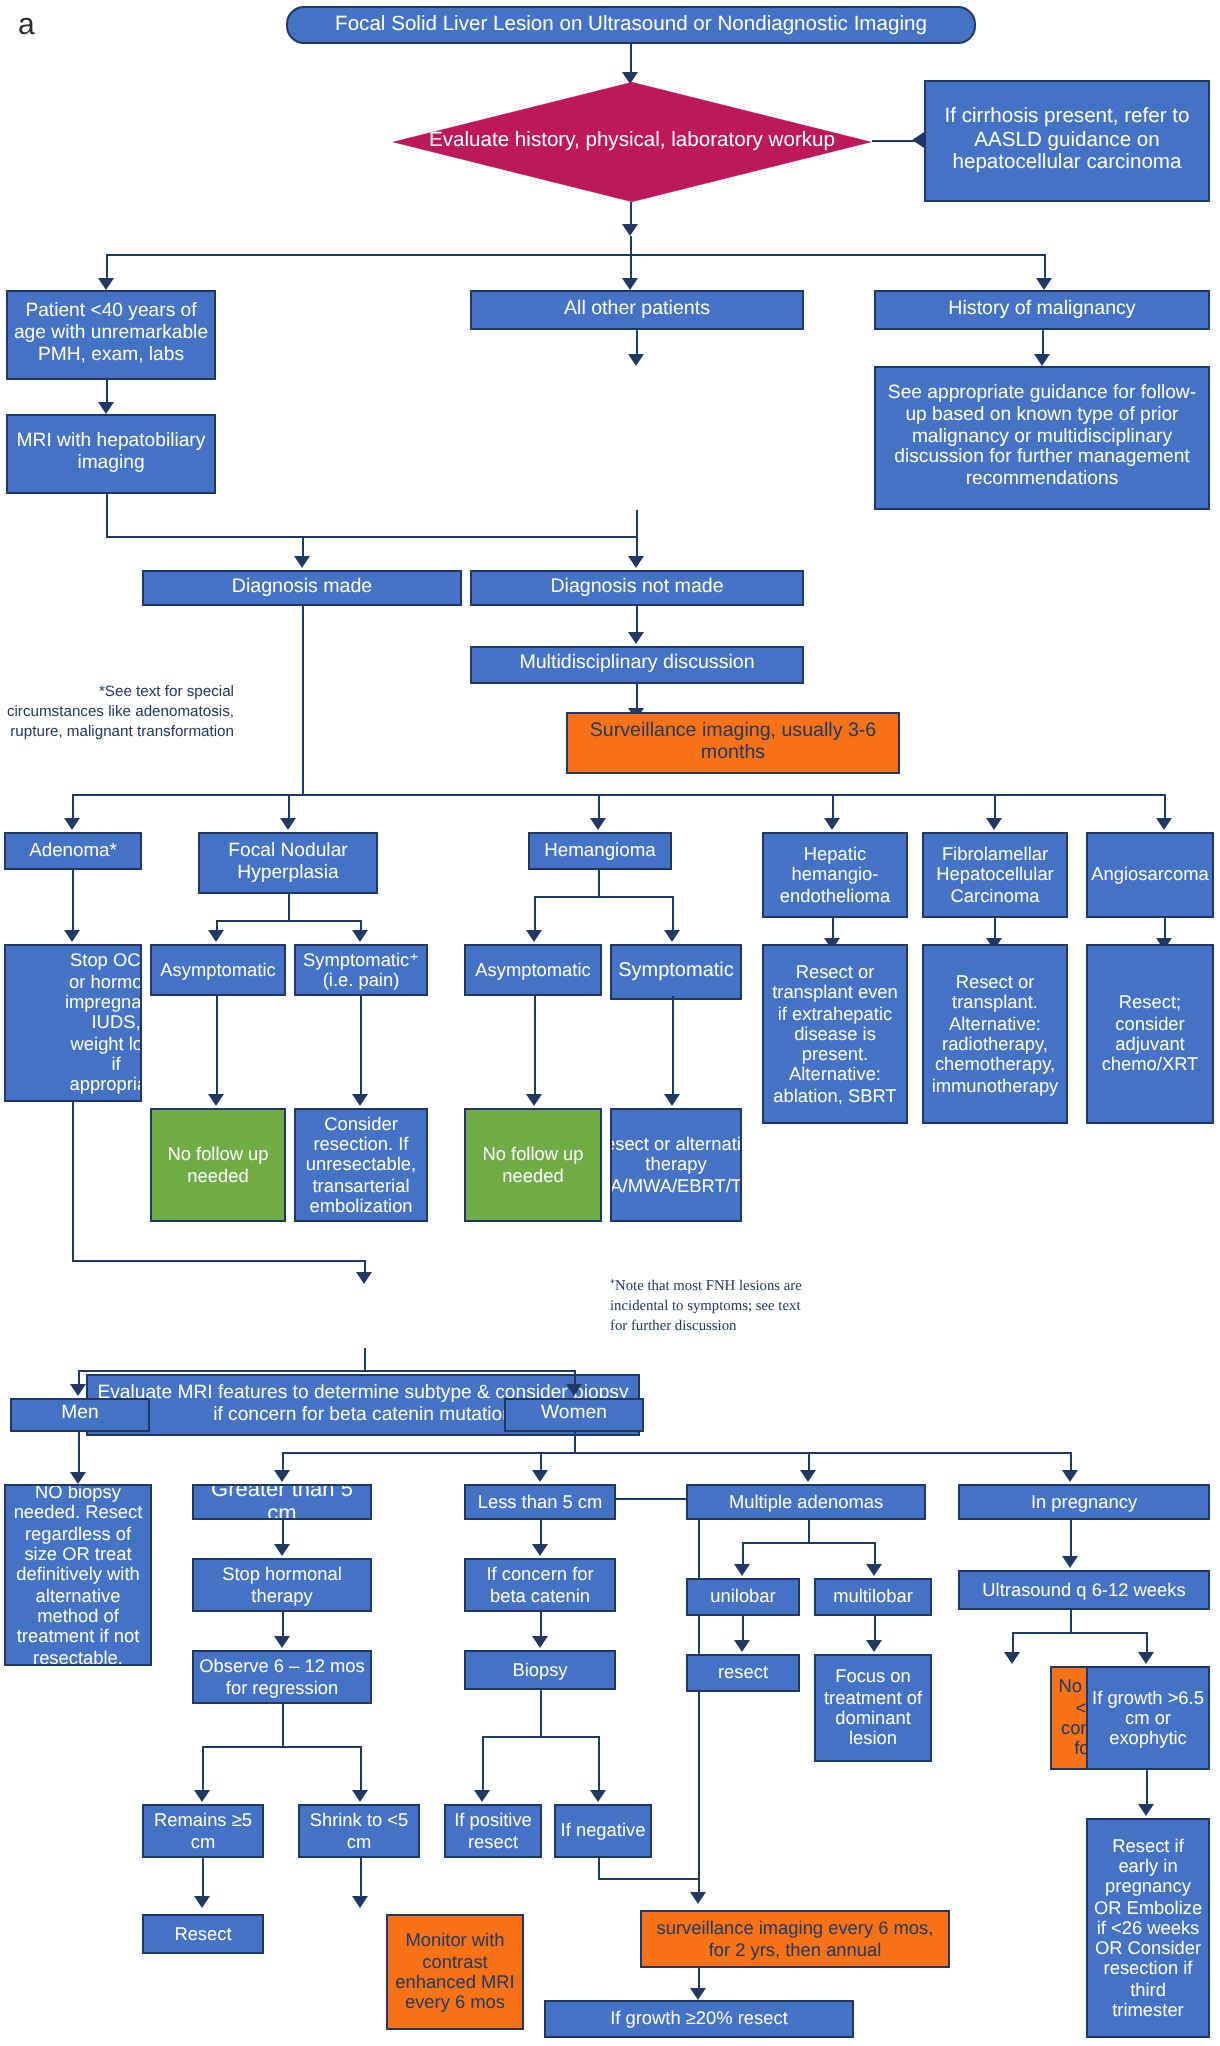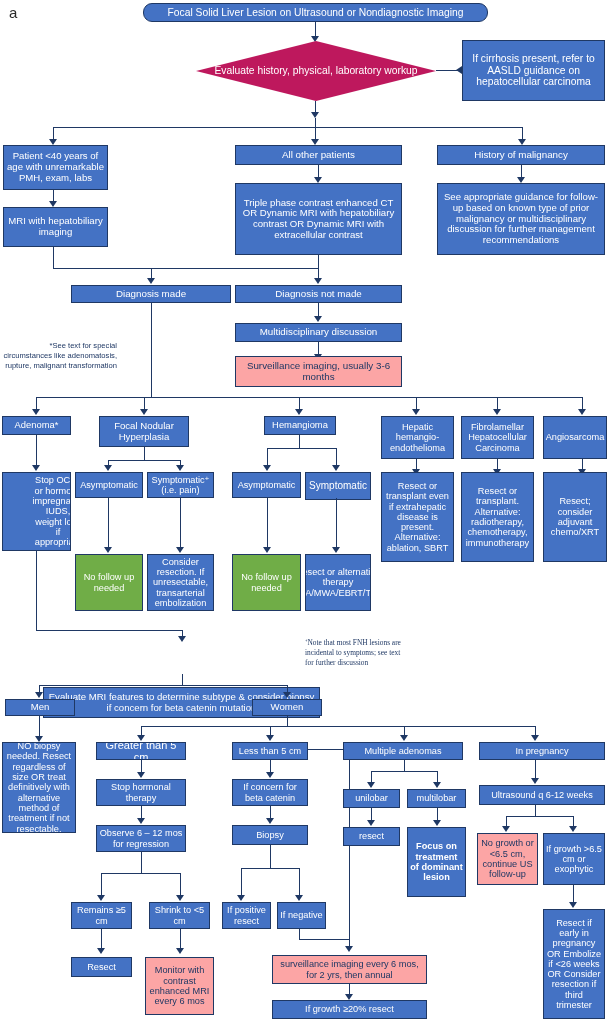--- a/index.html
+++ b/index.html
@@ -23,21 +23,21 @@
     justify-content:center;
     text-align:center;
     line-height:1.12;
     padding:1px 2px;
     overflow:hidden;
     word-wrap:break-word;
     hyphens:none;
   }
   .blue{background:#4472c4;color:#ffffff;}
   .green{background:#70ad47;color:#ffffff;}
-  .gold{background:#fca5a5;color:#1f3864;}
+  .gold{background:#f97316;color:#1f3864;margin-left:48px;}
   .rounded{border-radius:9px;}
   .diamond{
     position:absolute;
     background:#be185d;
     color:#ffffff;
     display:flex;
     align-items:center;
     justify-content:center;
     text-align:right;
     line-height:1.2;
@@ -99,21 +99,20 @@
   <div class="arw" style="left:518px;top:139px;"></div>
 
   <div class="node blue" style="left:3px;top:145px;width:105px;height:45px;font-size:9.6px;">Patient &lt;40 years of age with unremarkable PMH, exam, labs</div>
   <div class="ln vl" style="left:53px;top:190px;height:13px;"></div>
   <div class="arw" style="left:49px;top:201px;"></div>
   <div class="node blue" style="left:3px;top:207px;width:105px;height:40px;font-size:9.6px;">MRI with hepatobiliary imaging</div>
 
   <div class="node blue" style="left:235px;top:145px;width:167px;height:20px;font-size:9.8px;">All other patients</div>
   <div class="ln vl" style="left:318px;top:165px;height:14px;"></div>
   <div class="arw" style="left:314px;top:177px;"></div>
-  <div class="node blue" style="left:235px;top:183px;width:167px;height:72px;font-size:9.6px;">Triple phase contrast enhanced CT OR Dynamic MRI with hepatobiliary contrast OR Dynamic MRI with extracellular contrast</div>
 
   <div class="node blue" style="left:437px;top:145px;width:168px;height:20px;font-size:9.8px;">History of malignancy</div>
   <div class="ln vl" style="left:521px;top:165px;height:14px;"></div>
   <div class="arw" style="left:517px;top:177px;"></div>
   <div class="node blue" style="left:437px;top:183px;width:168px;height:72px;font-size:9.6px;">See appropriate guidance for follow-up based on known type of prior malignancy or multidisciplinary discussion for further management recommendations</div>
 
   <div class="ln vl" style="left:53px;top:247px;height:22px;"></div>
   <div class="ln vl" style="left:318px;top:255px;height:14px;"></div>
   <div class="ln hl" style="left:53px;top:268px;width:266px;"></div>
   <div class="ln vl" style="left:151px;top:268px;height:12px;"></div>
@@ -303,21 +302,21 @@
   <div class="arw" style="left:433px;top:782px;"></div>
 
   <div class="node blue" style="left:343px;top:789px;width:57px;height:19px;font-size:9.2px;">unilobar</div>
   <div class="node blue" style="left:407px;top:789px;width:59px;height:19px;font-size:9.2px;">multilobar</div>
   <div class="ln vl" style="left:371px;top:808px;height:14px;"></div>
   <div class="arw" style="left:367px;top:820px;"></div>
   <div class="ln vl" style="left:437px;top:808px;height:14px;"></div>
   <div class="arw" style="left:433px;top:820px;"></div>
 
   <div class="node blue" style="left:343px;top:827px;width:57px;height:19px;font-size:9.2px;">resect</div>
-  <div class="node blue" style="left:407px;top:827px;width:59px;height:70px;font-size:9.2px;font-weight:bold;">Focus on treatment of dominant lesion</div>
+  <div class="node blue" style="left:407px;top:827px;width:59px;height:54px;font-size:9.2px;">Focus on treatment of dominant lesion</div>
 
   <div class="node blue" style="left:479px;top:742px;width:126px;height:18px;font-size:9.2px;">In pregnancy</div>
   <div class="ln vl" style="left:535px;top:760px;height:20px;"></div>
   <div class="arw" style="left:531px;top:778px;"></div>
   <div class="node blue" style="left:479px;top:785px;width:126px;height:20px;font-size:9.2px;">Ultrasound q 6-12 weeks</div>
 
   <div class="ln vl" style="left:535px;top:805px;height:12px;"></div>
   <div class="ln hl" style="left:506px;top:816px;width:68px;"></div>
   <div class="ln vl" style="left:506px;top:816px;height:12px;"></div>
   <div class="arw" style="left:502px;top:826px;"></div>

